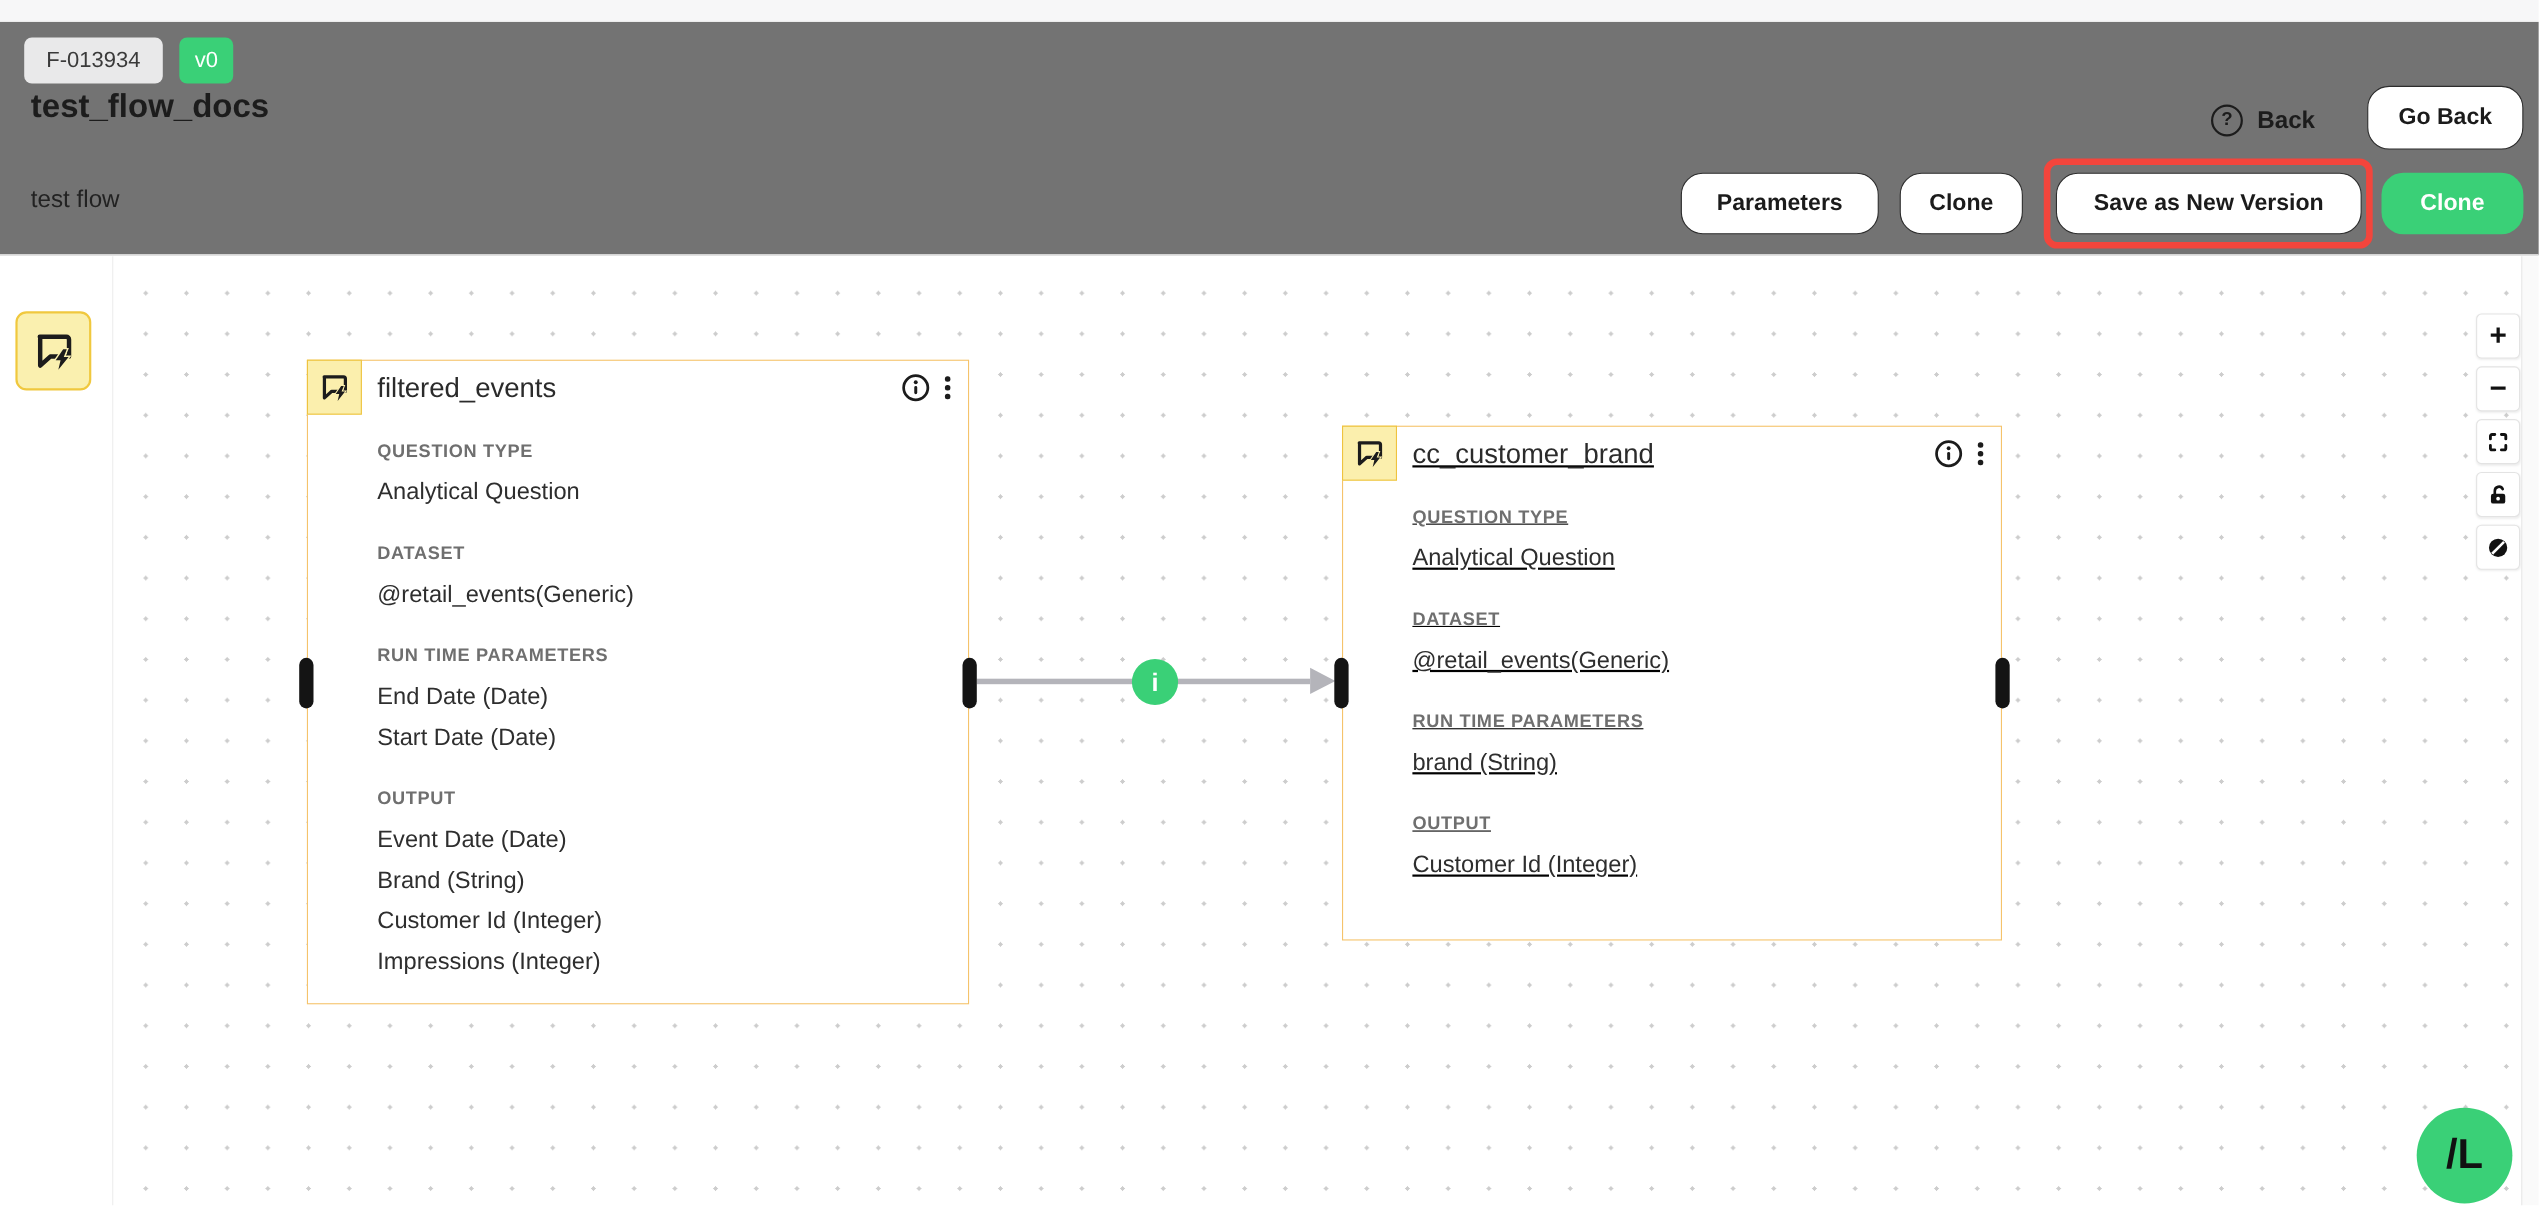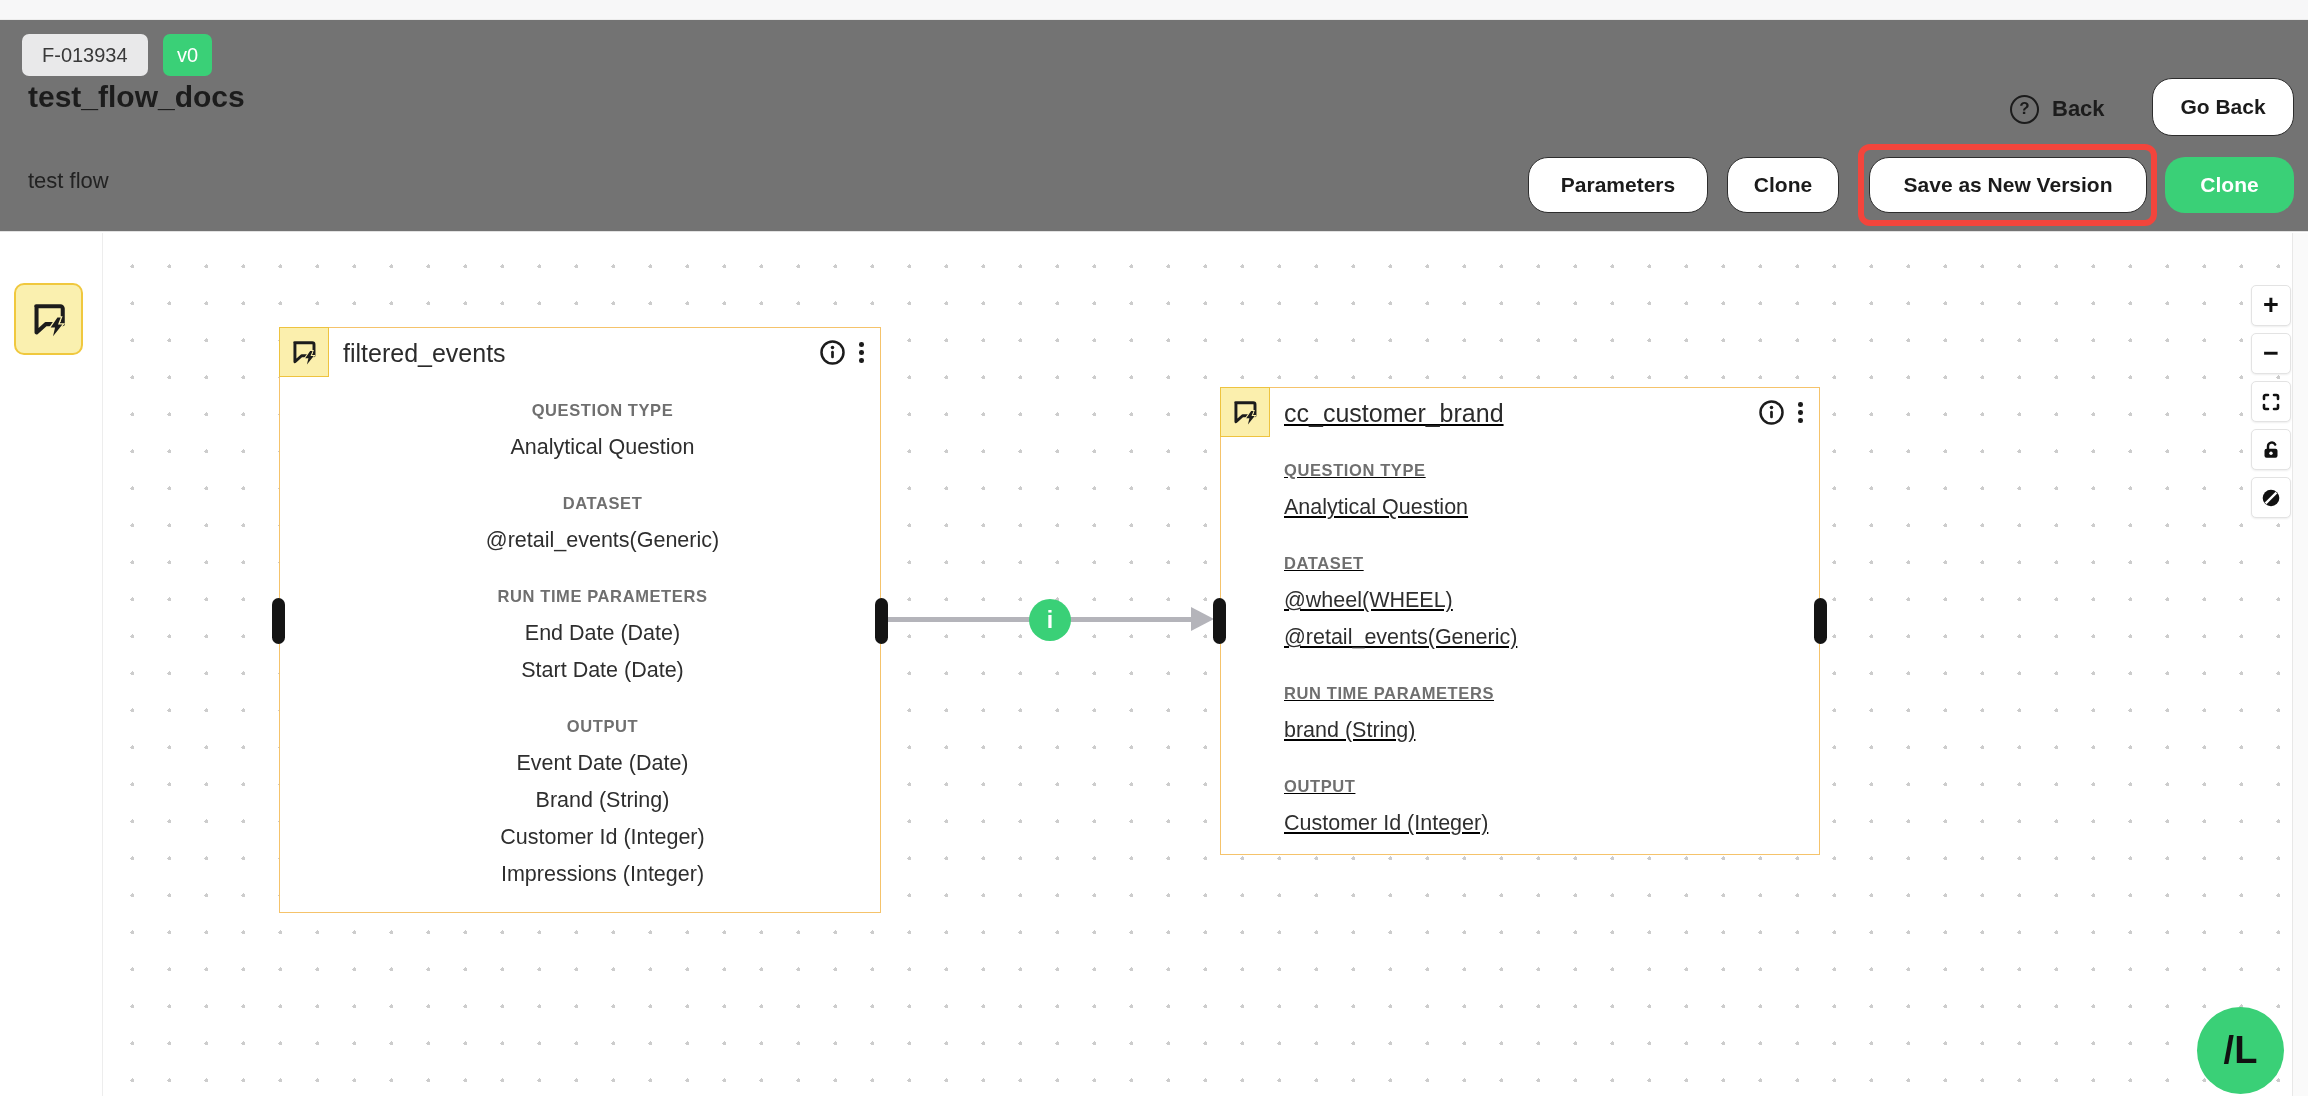--- a/index.html
+++ b/index.html
@@ -31,21 +31,21 @@
   .workarea { position:absolute; left:0; top:233px; right:0; bottom:0; }
   .left-gutter { position:absolute; left:0; top:0; width:103px; height:100%; background:#fff; border-right:1px solid #ededed; }
   .palette-item { position:absolute; left:14px; top:50px; width:69px; height:72px; background:#faf0af; border:2.5px solid #f0c83e; border-radius:10px; display:flex; align-items:center; justify-content:center; cursor:grab; }
   .right-strip { position:absolute; right:0; top:0; width:16px; height:100%; background:#fafafa; border-left:1px solid #e8e8e8; }
   .canvas { position:absolute; left:103px; top:0; right:16px; bottom:0;
             background-image:radial-gradient(#cdcdcd 2px, transparent 2px);
             background-size:37px 37px; background-position:11px 15px; }
 
   
   .node { position:absolute; background:#fff; border:1.5px solid #f5c36b; }
-  .node1 { left:176px; top:94px; width:602px; height:586px;text-align:center; }
+  .node1 { left:176px; top:94px; width:602px; height:586px; }
   .node2 { left:1117px; top:154px; width:600px; height:468px;text-decoration:underline; }
   .node-iconbox { position:absolute; left:-1.5px; top:-1.5px; width:50px; height:50px; background:#fbefad; border:1.5px solid #eec33f; display:flex; align-items:center; justify-content:center; }
   .node-head { height:50px; display:flex; align-items:center; }
   .node-title { margin-left:63px; font-size:25px; color:#2b2b2b; }
   .node-actions { position:absolute; top:11px; right:14px; display:flex; align-items:center; gap:11px; }
   .kebab { display:flex; flex-direction:column; gap:3.5px; padding:2px; cursor:pointer; }
   .kebab i { width:4.6px; height:4.6px; background:#1c1c1c; border-radius:50%; }
   .node-body { padding:23px 18px 0 63px; }
   .sec { margin-bottom:28px; }
   .sec-label { font-size:16.5px; font-weight:700; letter-spacing:.6px; color:#6f6f6f; margin-bottom:9px; }
@@ -176,21 +176,20 @@
               <i></i>
             </div>
         </div>
         <div class="node-body">
           <div class="sec">
             <div class="sec-label">QUESTION TYPE</div>
             <div class="sec-item">Analytical Question</div>
           </div>
           <div class="sec">
             <div class="sec-label">DATASET</div>
-            <div class="sec-item">@wheel(WHEEL)</div>
             <div class="sec-item">@retail_events(Generic)</div>
           </div>
           <div class="sec">
             <div class="sec-label">RUN TIME PARAMETERS</div>
             <div class="sec-item">brand (String)</div>
           </div>
           <div class="sec">
             <div class="sec-label">OUTPUT</div>
             <div class="sec-item">Customer Id (Integer)</div>
           </div>

